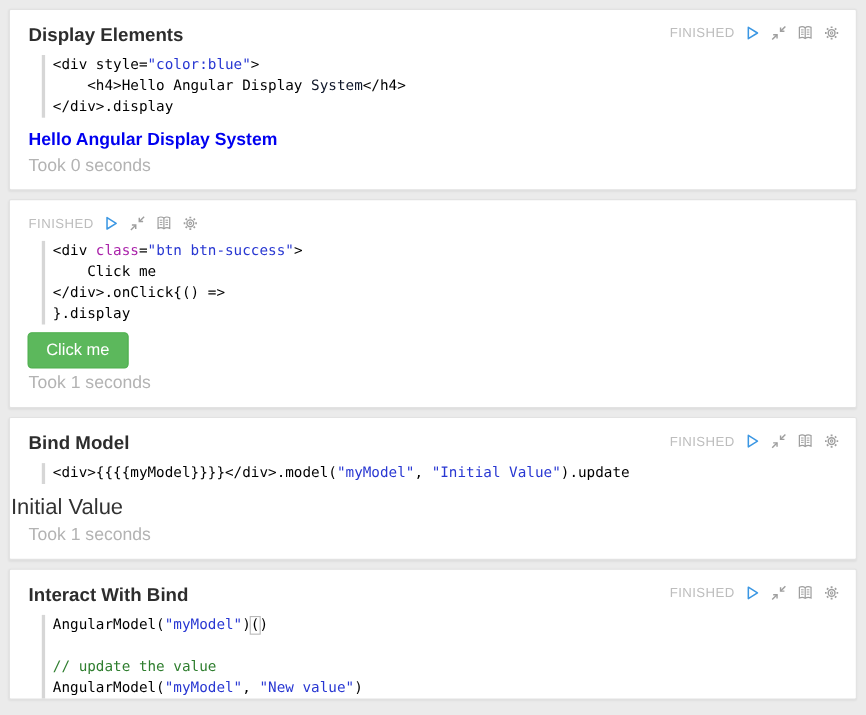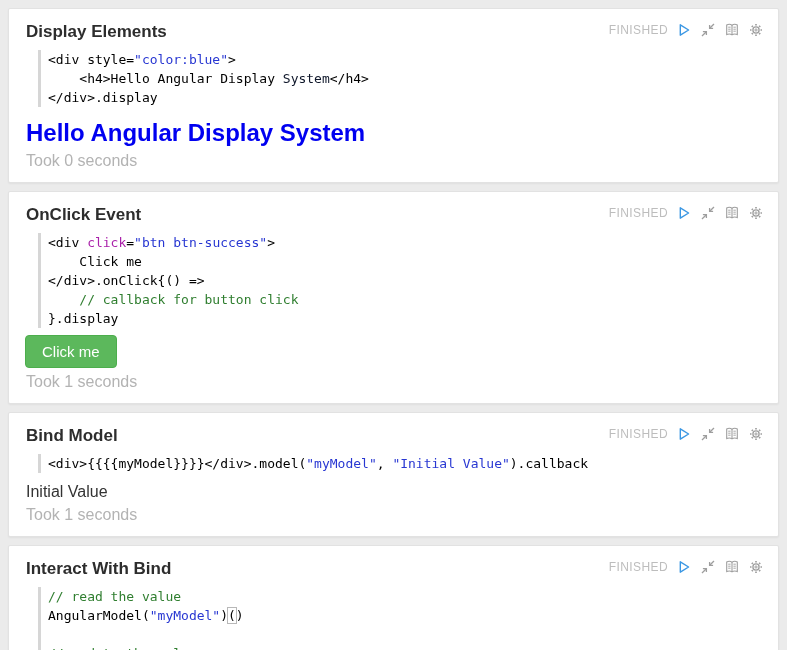--- a/index.html
+++ b/index.html
@@ -40,25 +40,25 @@
   }
   .code-line { white-space: pre; min-height: 19px; }
   .tok-plain { color: #000000; }
   .tok-str   { color: #2837d2; }
   .tok-kw    { color: #aa22aa; }
   .tok-cmt   { color: #2f7e2f; }
   .tok-type  { color: #0f172a; }
   .tok-brk   { color: #000000; outline: 1px solid #b8b8b8; }
   .out-heading {
     margin: 12px 17px 0 17px;
-    font-size: 24px; font-weight: bold; color: #0000f0;
+    font-size: 16px; font-weight: bold; color: #0000f0;
   }
   .out-text {
-    margin: 10px 17px 0 17px;
-    font-size: 16px; color: #333333;
+    margin: 10px 17px 0 1px;
+    font-size: 20px; color: #333333;
   }
   .btn-success {
     display: inline-block;
     margin: 7px 0 0 16px;
     background: #5cb85c;
     border: 1px solid #4cae4c;
     border-radius: 4px;
     color: #ffffff;
     font-family: "Liberation Sans", sans-serif;
     font-size: 15px;
@@ -142,50 +142,48 @@
       <div class="code-line"><span class="tok-plain">&lt;div style=</span><span class="tok-str">"color:blue"</span><span class="tok-plain">&gt;</span></div>
       <div class="code-line"><span class="tok-plain">    &lt;h4&gt;Hello Angular Display </span><span class="tok-type">System</span><span class="tok-plain">&lt;/h4&gt;</span></div>
       <div class="code-line"><span class="tok-plain">&lt;/div&gt;.display</span></div>
     </div>
   <div class="out-heading">Hello Angular Display System</div>
   <div class="took">Took 0 seconds</div>
 </section>
 
 <section class="card">
   <div class="card-head">
-    <h2 class="title">OnClick Event</h2>
-    <div class="statusbar">
-      <span class="status">FINISHED</span>
-      <span class="icon">
-          <svg>
-            <use href="#i-play"></use>
-          </svg>
-        </span>
-      <span class="icon">
-          <svg>
-            <use href="#i-compress"></use>
-          </svg>
-        </span>
-      <span class="icon">
-          <svg>
-            <use href="#i-book"></use>
-          </svg>
-        </span>
-      <span class="icon">
-          <svg>
-            <use href="#i-gear"></use>
-          </svg>
-        </span>
-    </div>
-  </div>
-  <div class="code">
-      <div class="code-line"><span class="tok-plain">&lt;div </span><span class="tok-kw">click</span><span class="tok-plain">=</span><span class="tok-str">"btn btn-success"</span><span class="tok-plain">&gt;</span></div>
+    <div class="statusbar">
+      <span class="status">FINISHED</span>
+      <span class="icon">
+          <svg>
+            <use href="#i-play"></use>
+          </svg>
+        </span>
+      <span class="icon">
+          <svg>
+            <use href="#i-compress"></use>
+          </svg>
+        </span>
+      <span class="icon">
+          <svg>
+            <use href="#i-book"></use>
+          </svg>
+        </span>
+      <span class="icon">
+          <svg>
+            <use href="#i-gear"></use>
+          </svg>
+        </span>
+    </div>
+  </div>
+  <div class="code">
+      <div class="code-line"><span class="tok-plain">&lt;div </span><span class="tok-kw">class</span><span class="tok-plain">=</span><span class="tok-str">"btn btn-success"</span><span class="tok-plain">&gt;</span></div>
       <div class="code-line"><span class="tok-plain">    Click me</span></div>
       <div class="code-line"><span class="tok-plain">&lt;/div&gt;.onClick{() =&gt;</span></div>
-      <div class="code-line"><span class="tok-cmt">    // callback for button click</span></div>
       <div class="code-line"><span class="tok-plain">}.display</span></div>
     </div>
   <div><button class="btn-success">Click me</button></div>
   <div class="took">Took 1 seconds</div>
 </section>
 
 <section class="card">
   <div class="card-head">
     <h2 class="title">Bind Model</h2>
     <div class="statusbar">
@@ -206,21 +204,21 @@
           </svg>
         </span>
       <span class="icon">
           <svg>
             <use href="#i-gear"></use>
           </svg>
         </span>
     </div>
   </div>
   <div class="code">
-      <div class="code-line"><span class="tok-plain">&lt;div&gt;{{{{myModel}}}}&lt;/div&gt;.model(</span><span class="tok-str">"myModel"</span><span class="tok-plain">, </span><span class="tok-str">"Initial Value"</span><span class="tok-plain">).callback</span></div>
+      <div class="code-line"><span class="tok-plain">&lt;div&gt;{{{{myModel}}}}&lt;/div&gt;.model(</span><span class="tok-str">"myModel"</span><span class="tok-plain">, </span><span class="tok-str">"Initial Value"</span><span class="tok-plain">).update</span></div>
     </div>
   <div class="out-text">Initial Value</div>
   <div class="took">Took 1 seconds</div>
 </section>
 
 <section class="card">
   <div class="card-head">
     <h2 class="title">Interact With Bind</h2>
     <div class="statusbar">
       <span class="status">FINISHED</span>
@@ -240,20 +238,19 @@
           </svg>
         </span>
       <span class="icon">
           <svg>
             <use href="#i-gear"></use>
           </svg>
         </span>
     </div>
   </div>
   <div class="code">
-      <div class="code-line"><span class="tok-cmt">// read the value</span></div>
       <div class="code-line"><span class="tok-plain">AngularModel(</span><span class="tok-str">"myModel"</span><span class="tok-plain">)</span><span class="tok-brk">(</span><span class="tok-plain">)</span></div>
       <div class="code-line">&nbsp;</div>
       <div class="code-line"><span class="tok-cmt">// update the value</span></div>
       <div class="code-line"><span class="tok-plain">AngularModel(</span><span class="tok-str">"myModel"</span><span class="tok-plain">, </span><span class="tok-str">"New value"</span><span class="tok-plain">)</span></div>
     </div>
 
 </section>
 
 </body></html>

